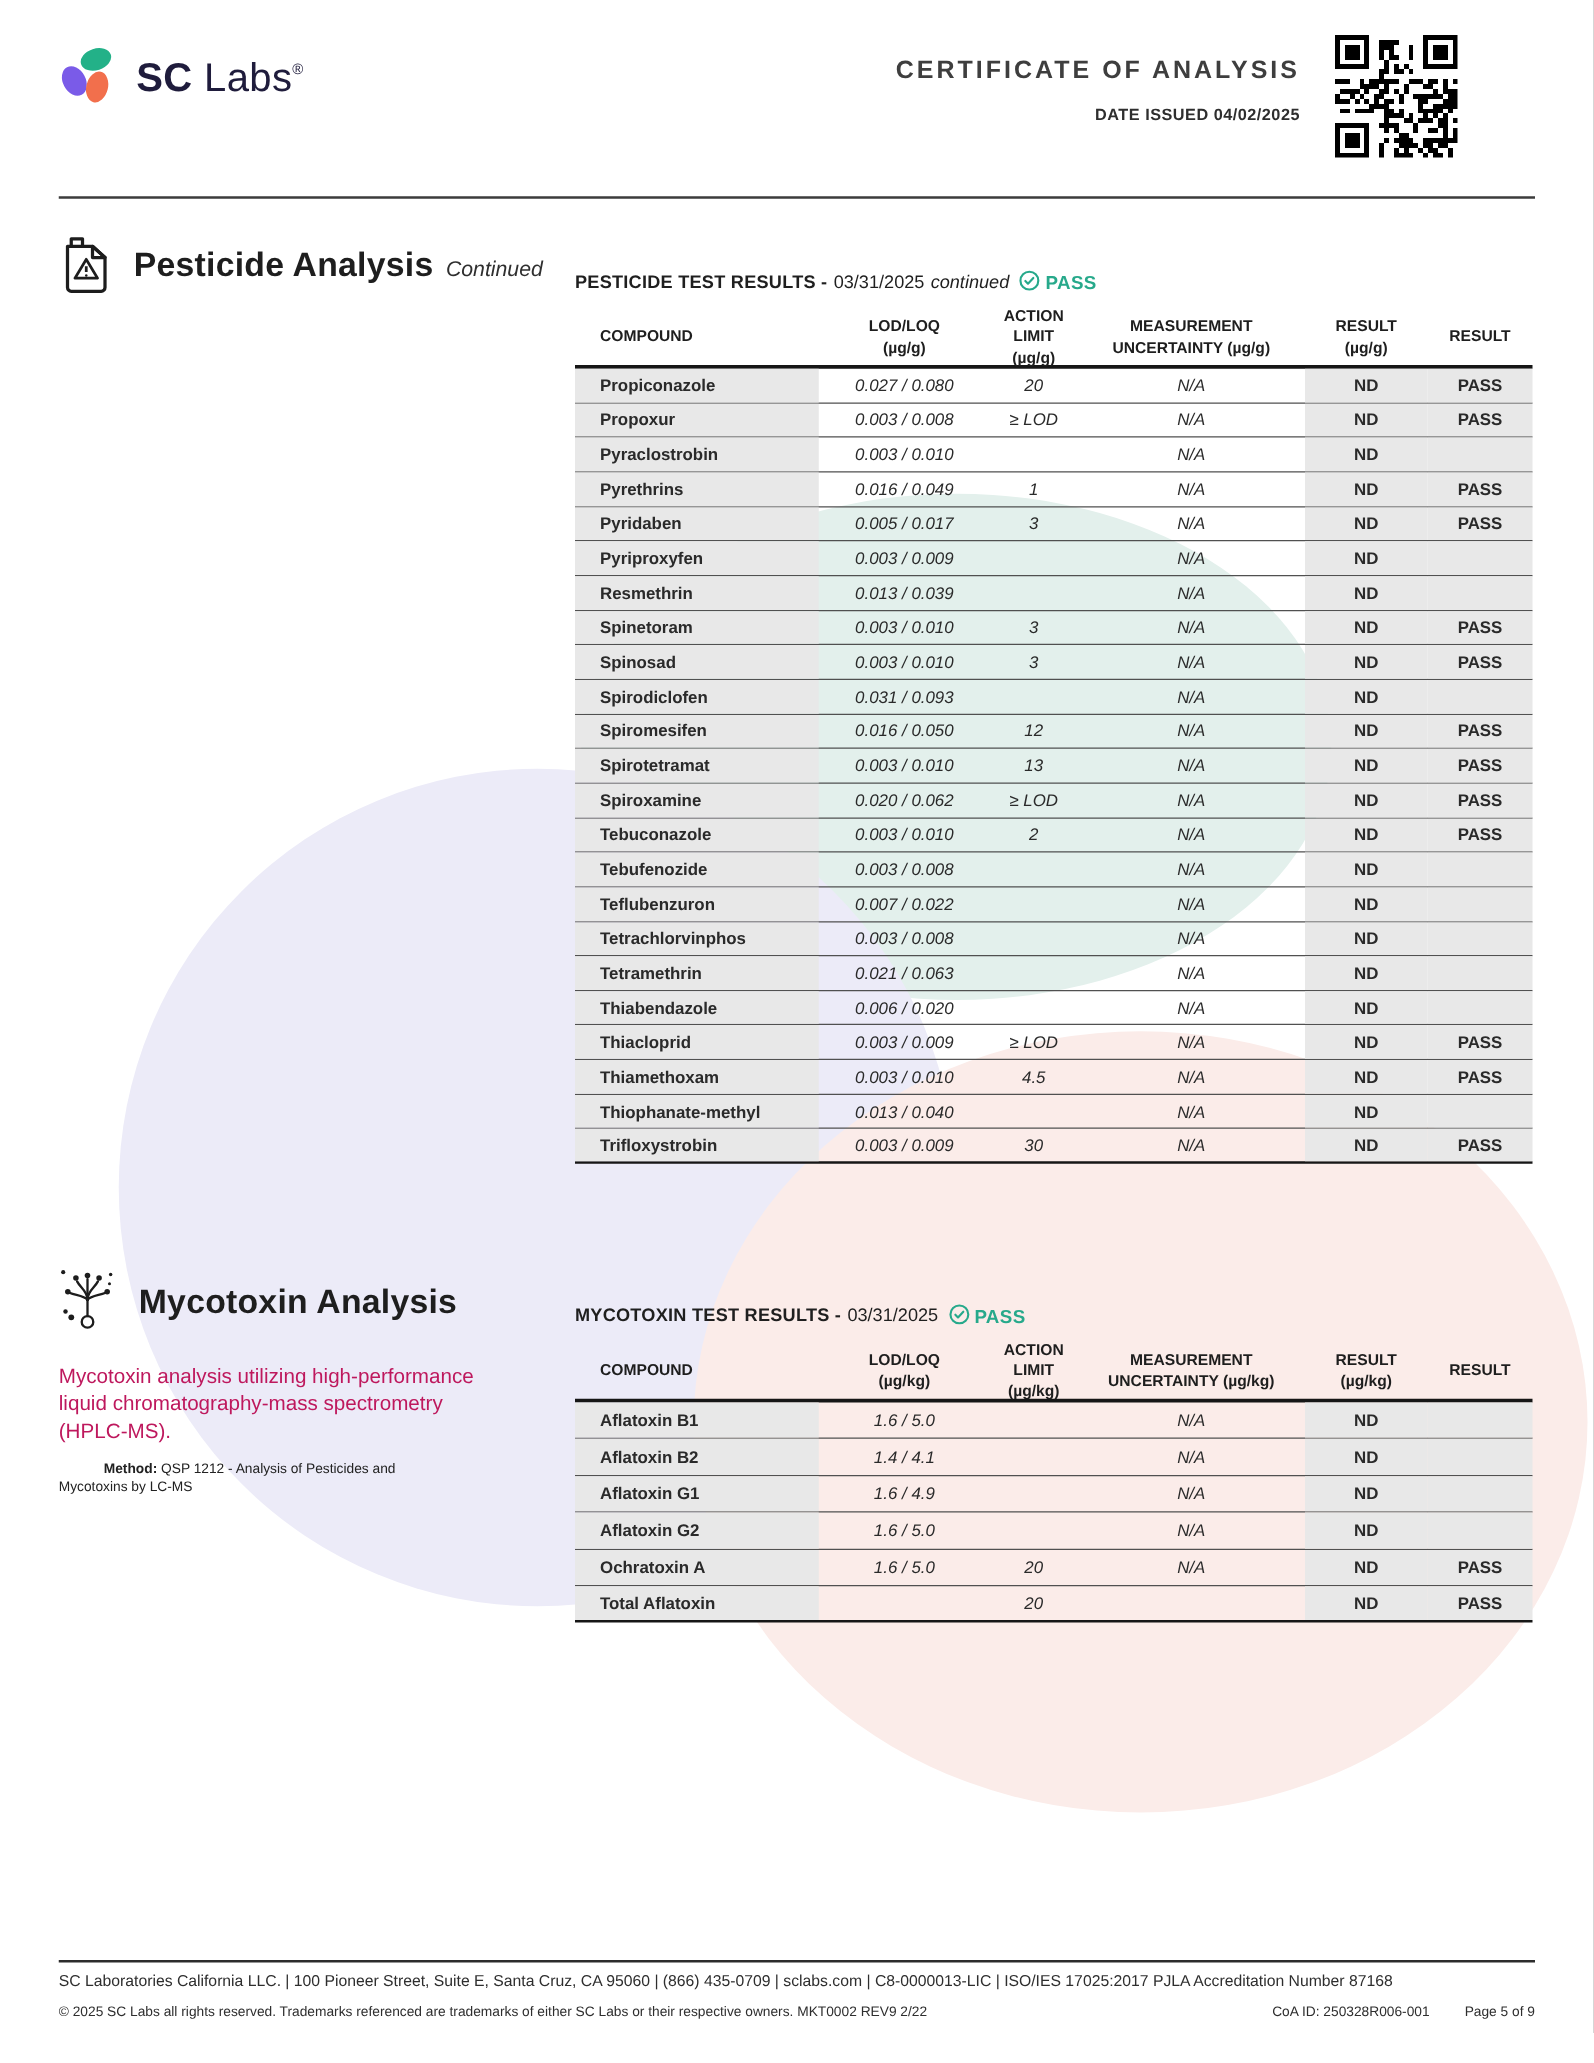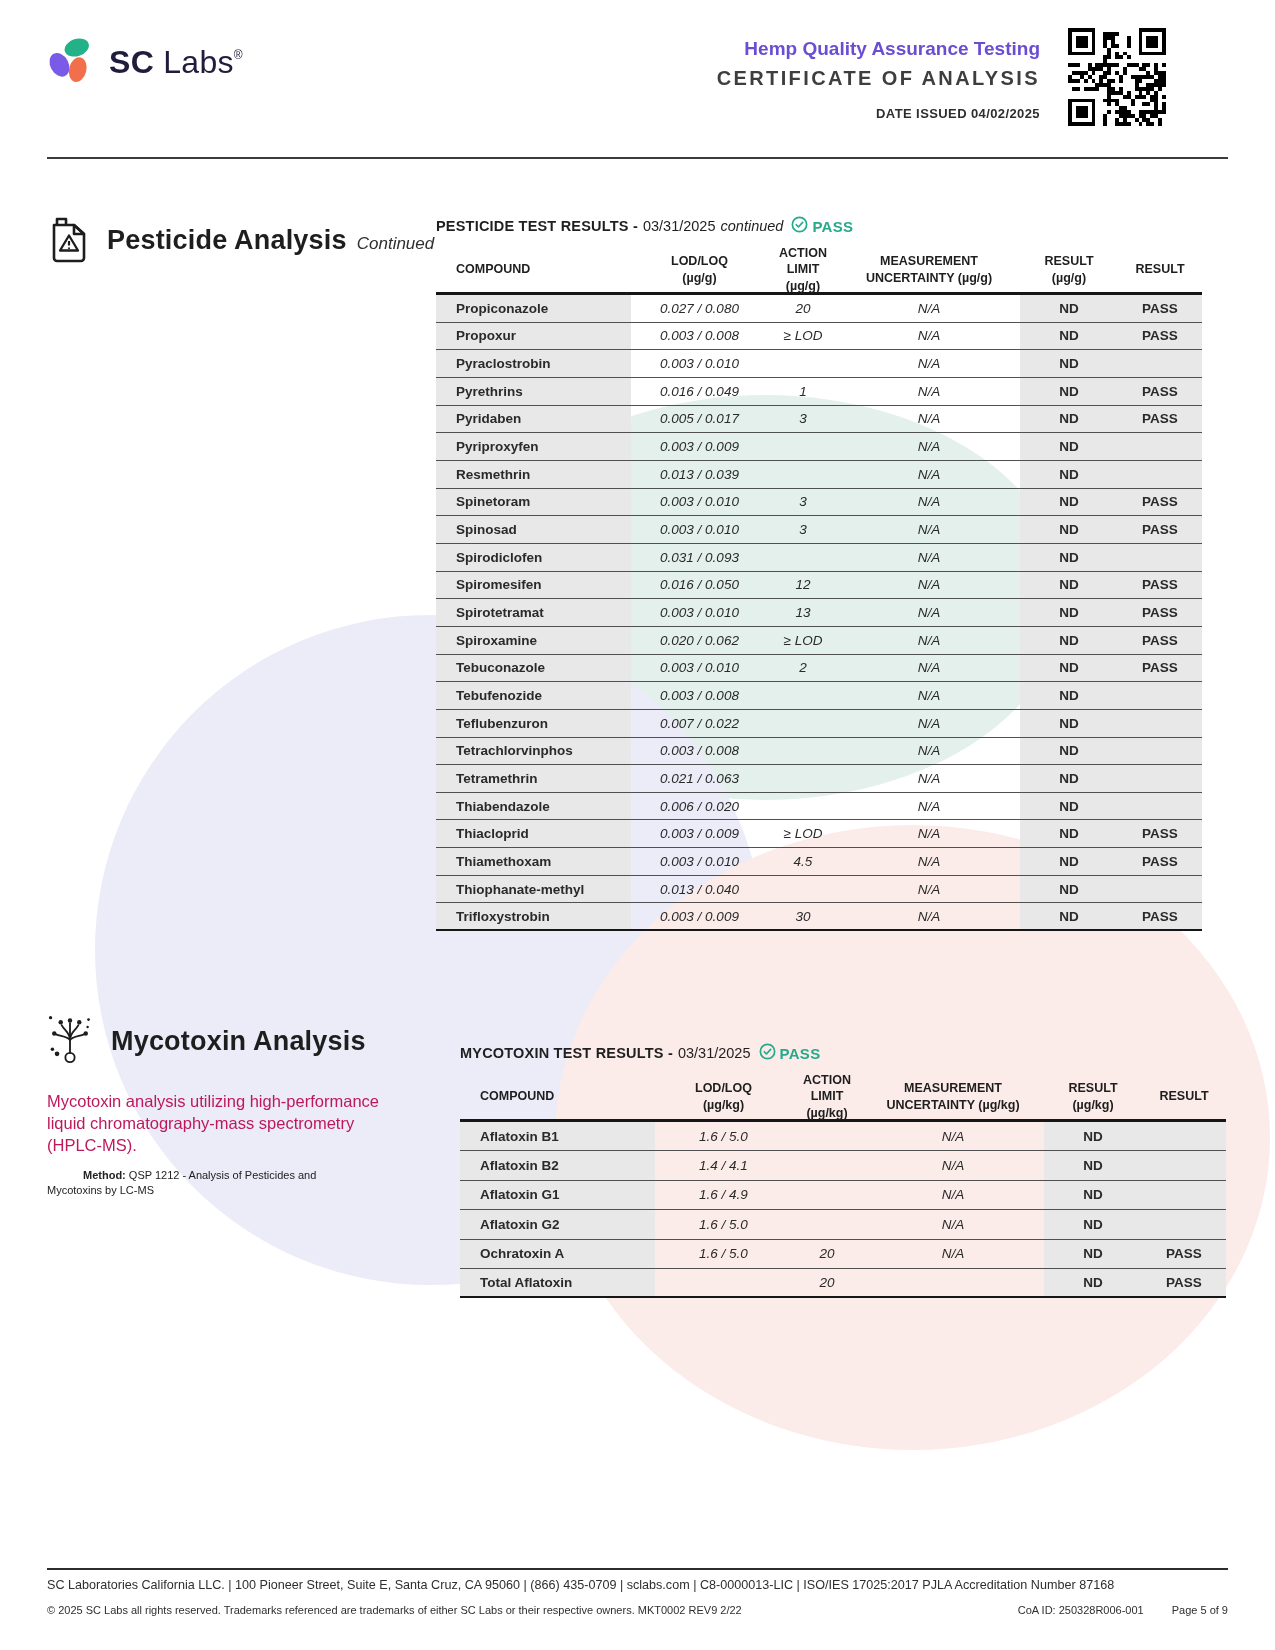--- a/index.html
+++ b/index.html
@@ -23,32 +23,32 @@
   .logo-reg{font-size:12px;vertical-align:14px;font-weight:400;}
   .header-right{right:235px;top:38px;text-align:right;width:640px;}
   .program-title{font-size:19px;font-weight:700;color:#6B4DD3;}
   .doc-title{font-size:20px;font-weight:600;letter-spacing:2.4px;color:#3e3e3e;margin-top:7px;}
   .date-issued{font-size:13px;font-weight:600;letter-spacing:.4px;color:#2e2e2e;margin-top:16px;}
   .qr{left:1068px;top:28px;width:98px;height:98px;}
   .header-rule{left:47px;top:157px;width:1181px;height:1.5px;background:#3c3c3c;}
 
   
   .sec-head{display:flex;align-items:center;gap:16px;}
-  .pesticide-head{left:47px;top:212px;justify-content:space-between;}
+  .pesticide-head{left:47px;top:184px;justify-content:space-between;}
   .myco-head{left:45px;top:1012px;}
   .sec-heading{display:flex;align-items:baseline;gap:10px;}
   .sec-title{font-size:27px;font-weight:700;color:#1e1e1e;letter-spacing:.2px;}
   .sec-suffix{font-size:17px;font-style:italic;color:#2f2f2f;}
   .myco-desc{left:47px;top:1090px;width:352px;font-size:16.5px;line-height:22px;color:#be185d;}
   .myco-method{left:47px;top:1168px;width:300px;font-size:11px;line-height:15px;color:#222222;}
   .method-label{font-weight:700;padding-left:36px;}
 
   
   .ctable{width:766px;}
-  .ptable{left:436px;top:205px;}
+  .ptable{left:460px;top:205px;}
   .mtable{left:460px;top:1032px;}
   .table-title{height:42px;display:flex;align-items:center;font-size:14.5px;color:#1f1f1f;}
   .tt-bold{font-weight:700;letter-spacing:.2px;}
   .tt-date{margin-left:5px;}
   .tt-cont{font-style:italic;margin-left:5px;}
   .pass-badge{display:inline-flex;align-items:center;gap:4px;margin-left:8px;color:#27A98B;
               font-weight:700;font-size:15px;letter-spacing:.3px;}
   .thead{display:flex;height:48px;border-bottom:3px solid #161616;}
   .hcell{display:flex;flex-direction:column;justify-content:center;align-items:center;
          font-weight:700;font-size:12.5px;line-height:1.3;color:#1e1e1e;text-align:center;}
@@ -87,21 +87,20 @@
       <svg width="52" height="48" viewBox="0 0 54 50" aria-hidden="true">
         <ellipse cx="15" cy="30" rx="9.5" ry="13" fill="#7A5BE8" transform="rotate(-28 15 30)"></ellipse>
         <ellipse cx="33" cy="12" rx="13" ry="9" fill="#23B188" transform="rotate(-18 33 12)"></ellipse>
         <ellipse cx="34" cy="35" rx="9" ry="13" fill="#F26F4C" transform="rotate(14 34 35)"></ellipse>
       </svg>
     </span>
     <span class="logo-text"><span class="logo-sc">SC</span> <span class="logo-labs">Labs</span><span class="logo-reg">®</span></span>
   </div>
 
   <div class="abs header-right">
-    <div class="program-title">Hemp Quality Assurance Testing</div>
     <div class="doc-title">CERTIFICATE OF ANALYSIS</div>
     <div class="date-issued">DATE ISSUED 04/02/2025</div>
   </div>
 
   <div class="abs qr">
     <svg id="qr-svg" width="98" height="98" viewBox="0 0 25 25" shape-rendering="crispEdges" aria-hidden="true">
         <g fill="#000">
           <rect x="9" y="1" width="1" height="1"></rect>
           <rect x="10" y="1" width="1" height="1"></rect>
           <rect x="11" y="1" width="1" height="1"></rect>

